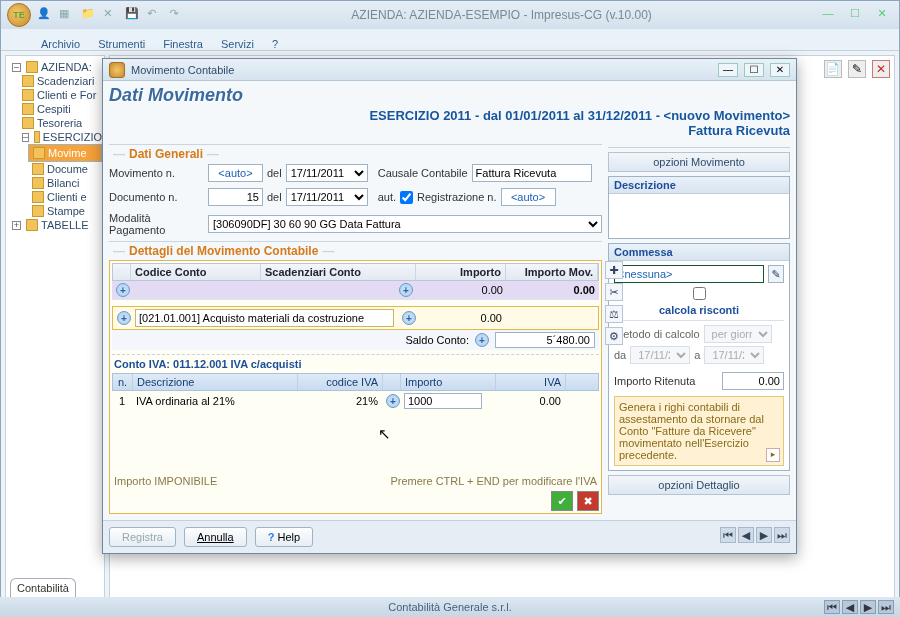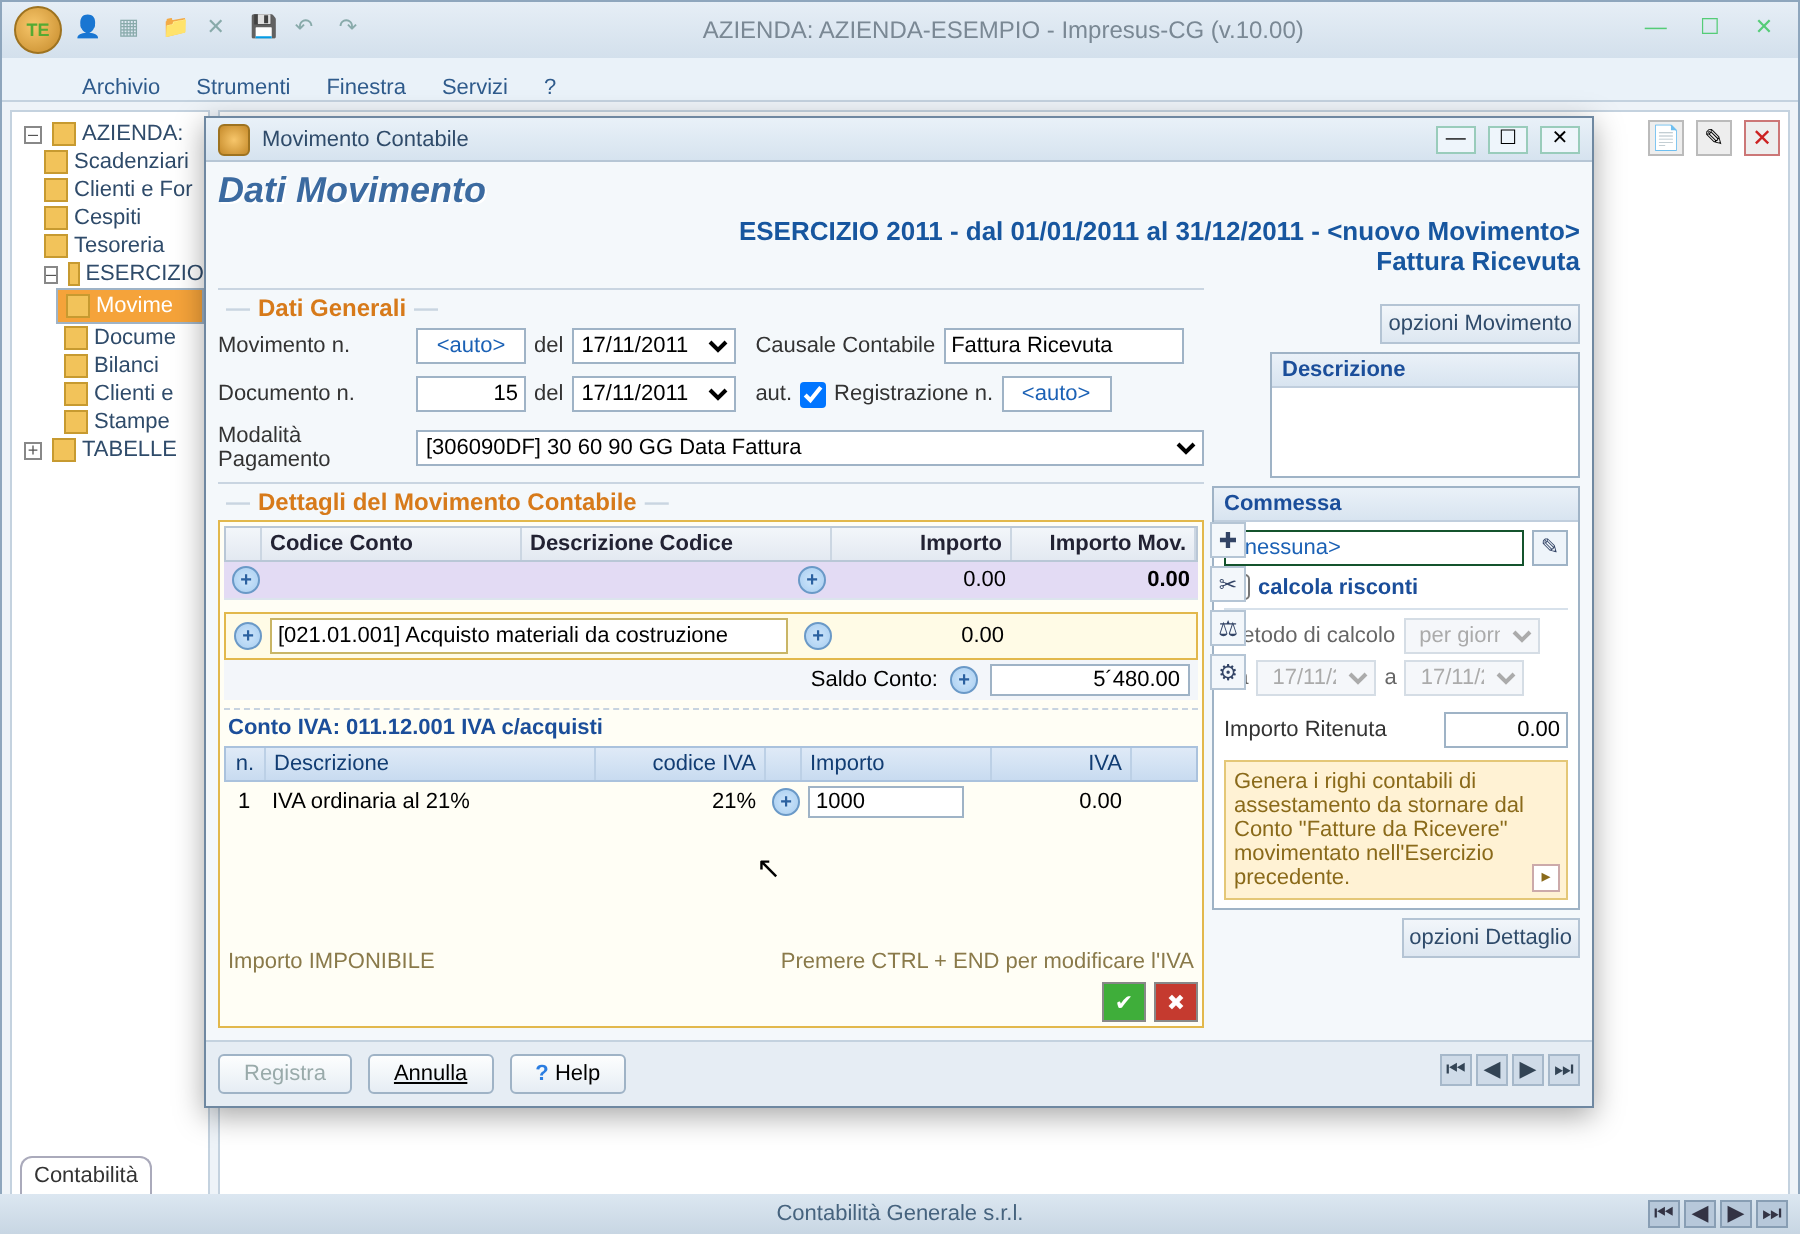--- a/index.html
+++ b/index.html
@@ -44,21 +44,21 @@
 .inner-titlebar .ititle{flex:1;color:#2f4b6a;}
 .inner-titlebar .iw-btns span{display:inline-block;width:20px;height:14px;border:1px solid #9cb;background:#eef5fb;margin-left:3px;text-align:center;line-height:12px;cursor:pointer;font-size:10px;}
 
 .inner-body{flex:1;display:flex;flex-direction:column;padding:4px 6px 6px;}
 .big-heading{color:#3b6aa0;font-size:18px;font-weight:bold;font-style:italic;text-shadow:1px 1px #fff;}
 .exercise-line{color:#17569f;font-weight:bold;text-align:right;margin-top:2px;font-size:13px;}
 .exercise-sub{color:#17569f;font-weight:bold;text-align:right;font-size:13px;}
 
 .main-cols{flex:1;display:flex;gap:6px;margin-top:4px;min-height:0;}
 .left-col{flex:1;display:flex;flex-direction:column;min-width:0;}
-.right-col{width:182px;display:flex;flex-direction:column;align-items:flex-end;}
+.right-col{width:182px;display:flex;flex-direction:column;}
 
 .gbox-title{color:#d77a1a;font-weight:bold;font-size:12px;border-top:1px solid #c9d5e1;padding-top:2px;margin-top:2px;}
 .gbox-title::before,.gbox-title::after{content:"—";color:#c9d5e1;margin:0 4px;}
 
 .form-row{display:flex;align-items:center;gap:4px;margin:3px 0;}
 .form-row label{color:#333;text-align:left;}
 .inp{border:1px solid #9fb3c6;background:#fff;height:18px;padding:0 3px;font-size:11px;}
 .inp.center{text-align:center;color:#1b61b5;}
 .sel{border:1px solid #9fb3c6;background:#fff;height:18px;font-size:11px;}
 .cb{width:13px;height:13px;}
@@ -101,21 +101,21 @@
 .confirm-row .no{background:#c53a2f;color:#fff;}
 
 
 .opt-btn{background:linear-gradient(#f2f6fa,#dde7f1);border:1px solid #b4c4d4;text-align:center;padding:3px;color:#2f4b6a;}
 .panel{border:1px solid #9fb3c6;background:#fff;margin-top:4px;}
 .panel .ptitle{background:linear-gradient(#eaf1f8,#d8e4f0);padding:2px 5px;color:#1b4e9a;font-weight:bold;border-bottom:1px solid #c0cedd;}
 .panel .pbody{padding:4px 5px;}
 .commessa-row{display:flex;align-items:center;gap:4px;}
 .commessa-row .cinp{flex:1;border:1px solid #14532d;height:18px;padding:0 3px;color:#1b61b5;}
 .commessa-row .cico{width:18px;height:18px;border:1px solid #9fb3c6;background:#eef4fa;color:#346;text-align:center;line-height:16px;}
-.chk-row{display:flex;align-items:center;gap:4px;margin:4px 0;border-bottom:1px solid #d7e1eb;padding-bottom:4px;}
+.chk-row{display:flex;align-items:center;gap:4px;margin:4px 0;border-bottom:1px solid #d7e1eb;padding-bottom:4px;flex-direction:column;}
 .sub-row{display:flex;align-items:center;gap:4px;margin:3px 0;color:#666;}
 .sub-row .sinp{border:1px solid #c4cfdb;background:#f2f5f9;height:18px;padding:0 3px;width:60px;color:#888;}
 .warn{background:#fff2d4;border:1px solid #e4c777;color:#8a6a1a;padding:4px;margin-top:6px;position:relative;}
 .warn .wico{position:absolute;right:3px;bottom:3px;width:14px;height:14px;border:1px solid #caa;background:#fff;font-size:9px;text-align:center;}
 
 .dlg-buttons{display:flex;gap:8px;padding:6px;justify-content:flex-start;background:#e6edf4;border-top:1px solid #c4d2df;}
 .dlg-buttons button{padding:3px 12px;border:1px solid #9fb3c6;background:linear-gradient(#fdfefe,#e6edf4);border-radius:3px;cursor:pointer;}
 .dlg-buttons button.disabled{color:#9aa;}
 .dlg-buttons .help::before{content:"? ";color:#2a7de1;font-weight:bold;}
 .nav2{margin-left:auto;display:flex;gap:2px;}
@@ -287,21 +287,21 @@
           <div class="det-tools">
             <span>✚</span>
             <span>✂</span>
             <span>⚖</span>
             <span>⚙</span>
           </div>
 
           <div class="det-header">
             <div class="col-btn"></div>
             <div class="col-cc">Codice Conto</div>
-            <div class="col-dc">Descrizione Codice</div>
+            <div class="col-dc">Scadenziari Conto</div>
             <div class="col-imp">Importo</div>
             <div class="col-imov">Importo Mov.</div>
           </div>
           <div class="det-row" style="background:#e3dbf4">
             <div class="col-btn"><span class="plus-ico">+</span></div>
             <div class="col-cc"></div>
             <div class="col-dc" style="text-align:right"><span class="plus-ico">+</span></div>
             <div class="col-imp">0.00</div>
             <div class="col-imov" style="font-weight:bold">0.00</div>
           </div>

